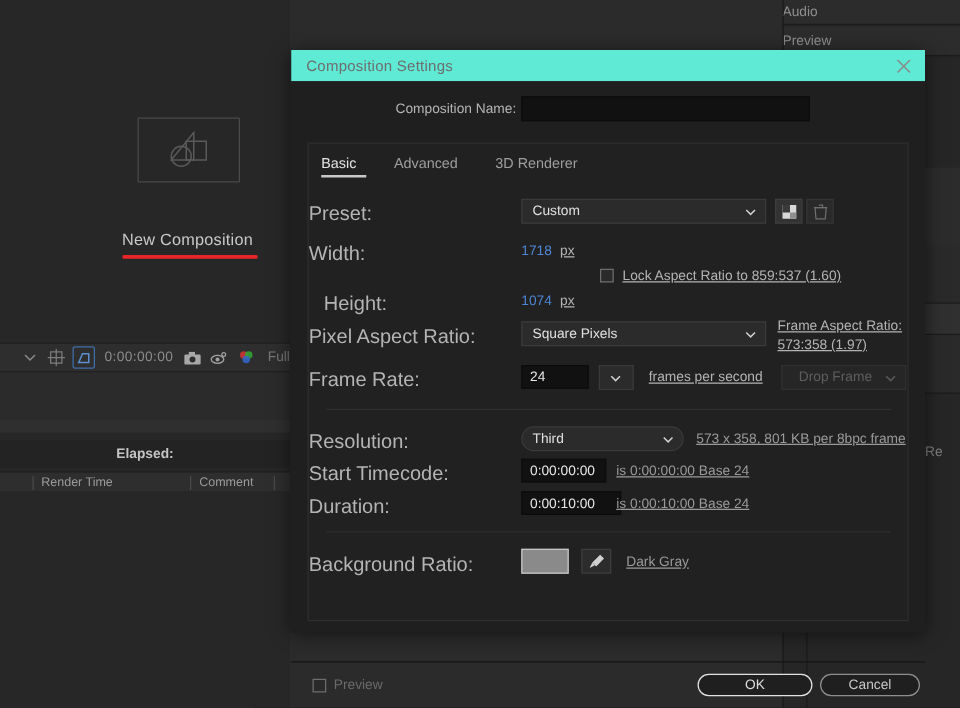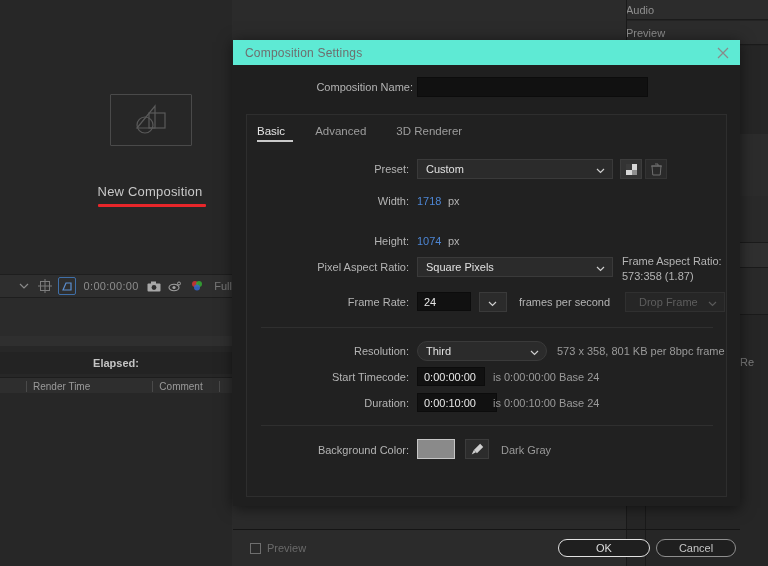--- a/index.html
+++ b/index.html
@@ -122,22 +122,22 @@
   }
   #tabs{position:absolute;left:10px;top:10px;height:22px;display:flex;align-items:flex-start;gap:0;}
   .tab{font-size:11.5px;color:#9d9d9d;padding:0 16px 5px 0;cursor:pointer;position:relative;}
   .tab:not(:first-child){padding-left:14px;}
   .tab.active{color:#e4e4e4;}
   .tab.active:after{
     content:"";position:absolute;left:0;bottom:0;width:36px;height:2px;background:#c9c9c9;
   }
 
   .frow{position:absolute;left:0;width:481px;height:22px;}
-  .flabel{position:absolute;top:4px;font-size:11px;color:#b4b4b4;text-align:right;white-space:nowrap;}
-  .fsuffix{position:absolute;top:4px;font-size:11px;color:#b4b4b4;white-space:nowrap;}
+  .flabel{position:absolute;top:4px;font-size:16px;color:#b4b4b4;white-space:nowrap;}
+  .fsuffix{position:absolute;top:4px;font-size:11px;color:#b4b4b4;white-space:nowrap;text-decoration:underline;}
   .fsuffix.dim{color:#9a9a9a;}
 
   .select{
     position:absolute;height:20px;background:#2b2b2b;border:1px solid #3a3a3a;box-sizing:border-box;
     display:flex;align-items:center;padding-left:8px;font-size:11px;color:#e0e0e0;cursor:pointer;
   }
   .select .chev{position:absolute;right:7px;top:4px;color:#cfcfcf;}
   .select.disabled{color:#5e5e5e;background:#262626;border-color:#303030;padding-left:13px;}
   .select.disabled .chev{color:#5a5a5a;}
 
@@ -332,39 +332,43 @@
             </svg>
         </span>
       </div>
 
       <div class="frow" style="top:76px;">
         <span class="flabel" style="left:0;width:162px;">Width:</span>
         <span class="numlink" style="left:170px;">1718</span>
         <span class="fsuffix" style="left:201px;">px</span>
       </div>
 
+      <div class="frow" style="top:96px;">
+        <span class="cbox" style="left:233px;top:4px;"></span>
+        <span class="fsuffix" style="left:251px;">Lock Aspect Ratio to 859:537 (1.60)</span>
+      </div>
 
       <div class="frow" style="top:116px;">
-        <span class="flabel" style="left:0;width:162px;">Height:</span>
+        <span class="flabel" style="left:12px;width:162px;">Height:</span>
         <span class="numlink" style="left:170px;">1074</span>
         <span class="fsuffix" style="left:201px;">px</span>
       </div>
 
       <div class="frow" style="top:142px;">
         <span class="flabel" style="left:0;width:162px;">Pixel Aspect Ratio:</span>
         <span class="select" style="left:170px;width:196px;">
           <span>Square Pixels</span>
           <span class="chev">
             <svg width="9" height="6" viewBox="0 0 9 6">
                 <path d="M1 1 L4.5 4.5 L8 1" fill="none" stroke="#cfcfcf" stroke-width="1.2"></path>
               </svg>
           </span>
         </span>
         <span class="fsuffix" style="left:375px;top:-2px;">Frame Aspect Ratio:</span>
-        <span class="fsuffix" style="left:375px;top:13px;">573:358 (1.87)</span>
+        <span class="fsuffix" style="left:375px;top:13px;">573:358 (1.97)</span>
       </div>
 
       <div class="frow" style="top:177px;">
         <span class="flabel" style="left:0;width:162px;">Frame Rate:</span>
         <span class="textfield" style="left:170px;top:0;width:54px;">24</span>
         <span class="select" style="left:232px;width:28px;">
           <span class="chev" style="right:9px;">
             <svg width="9" height="6" viewBox="0 0 9 6">
                 <path d="M1 1 L4.5 4.5 L8 1" fill="none" stroke="#cfcfcf" stroke-width="1.2"></path>
               </svg>
@@ -404,21 +408,21 @@
 
       <div class="frow" style="top:278px;">
         <span class="flabel" style="left:0;width:162px;">Duration:</span>
         <span class="textfield" style="left:170px;top:0;width:80px;">0:00:10:00</span>
         <span class="fsuffix dim" style="left:246px;">is 0:00:10:00  Base 24</span>
       </div>
 
       <div class="hrule" style="top:310px;"></div>
 
       <div class="frow" style="top:325px;">
-        <span class="flabel" style="left:0;width:162px;">Background Color:</span>
+        <span class="flabel" style="left:0;width:162px;">Background Ratio:</span>
         <span style="position:absolute;left:170px;top:-1px;width:38px;height:20px;background:#8a8a8a;border:1px solid #c6c6c6;box-sizing:border-box;"></span>
         <span class="iconbtn" style="left:218px;top:-1px;width:24px;height:20px;background:#2c2c2c;border-color:#3c3c3c;">
           <svg width="15" height="15" viewBox="0 0 16 16">
               <path d="M10.8 1.9 L14.1 5.2 L7.4 11.9 L4.1 8.6 Z" fill="#d0d0d0"></path>
               <path d="M4.1 8.6 L1.8 13.2 L6.3 10.9" fill="#d0d0d0"></path>
             </svg>
         </span>
         <span class="fsuffix dim" style="left:254px;">Dark Gray</span>
       </div>
 

